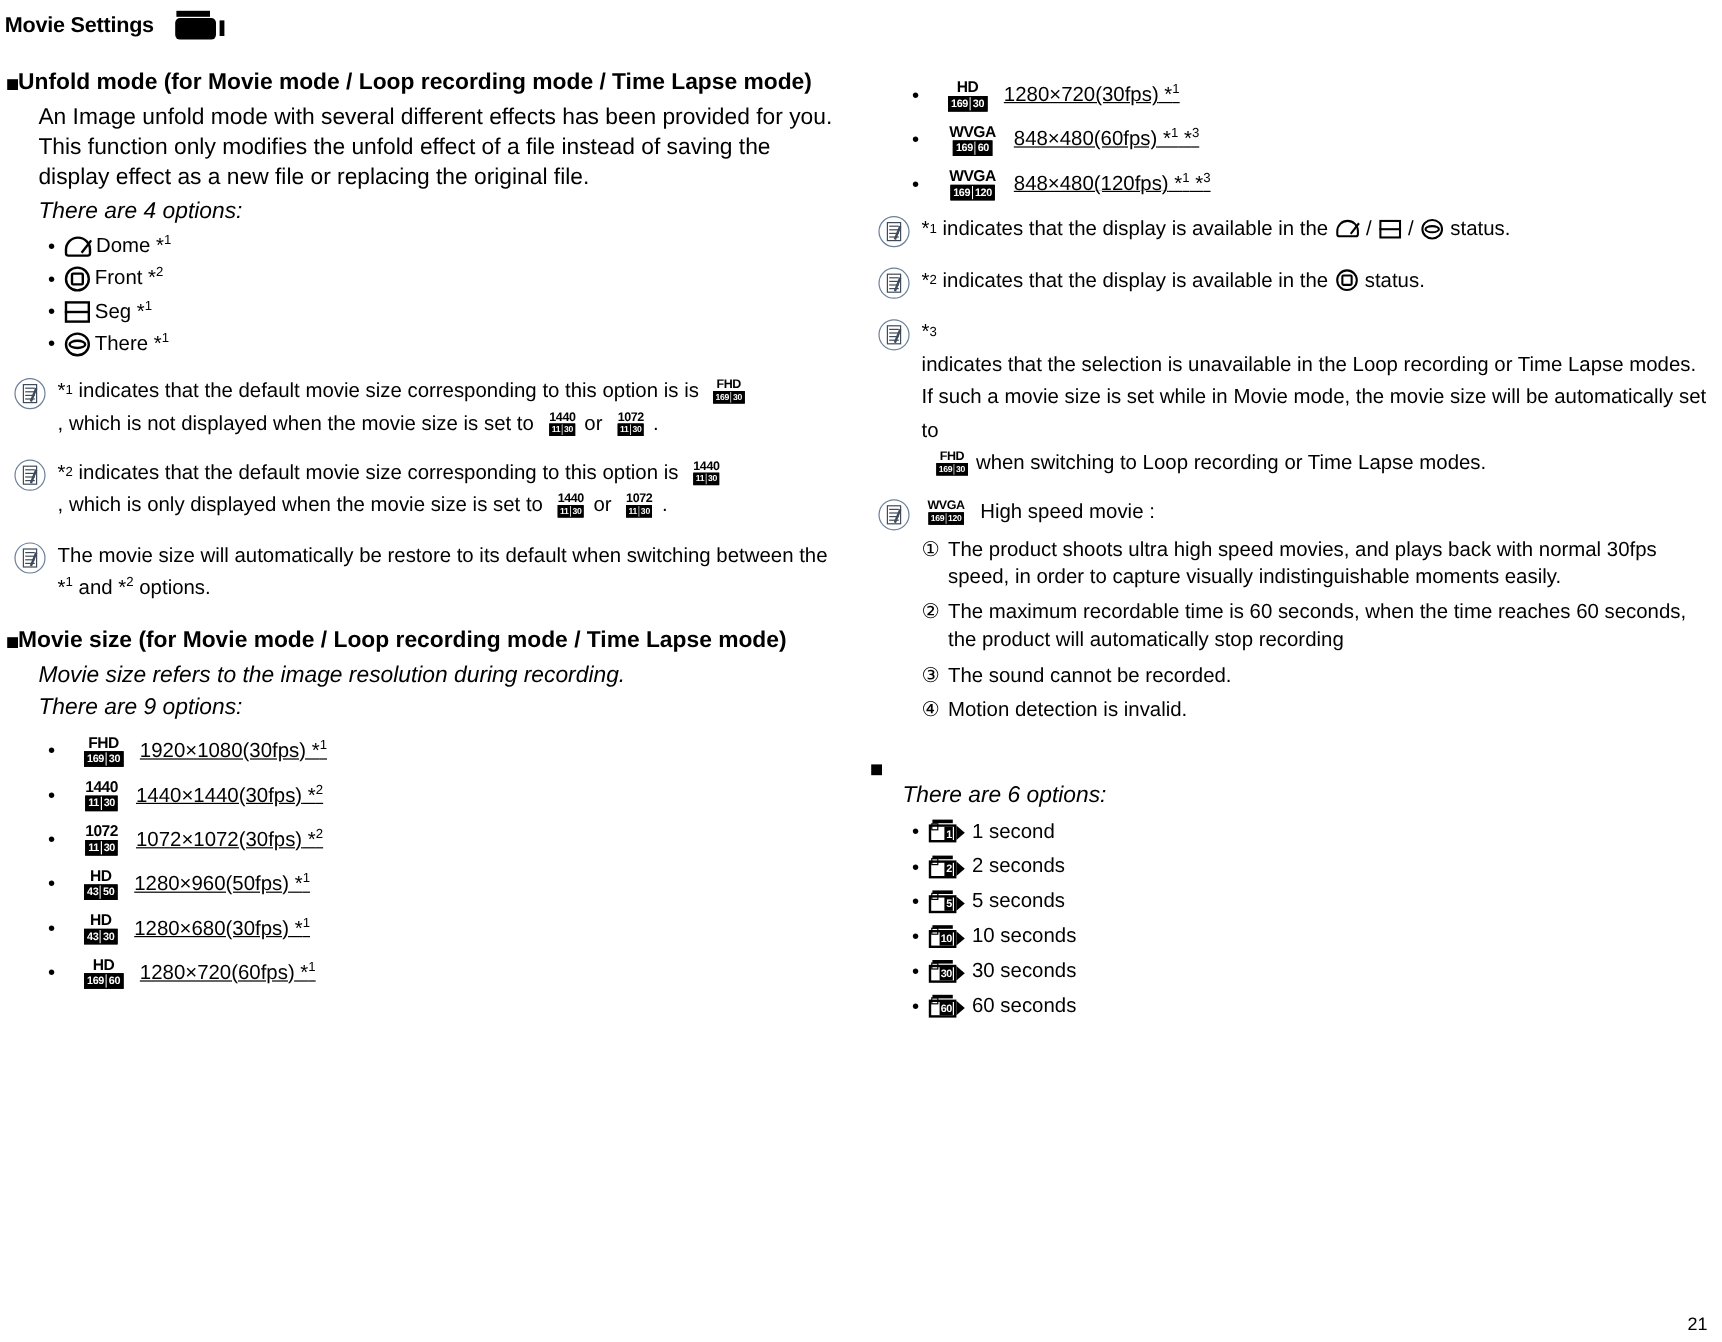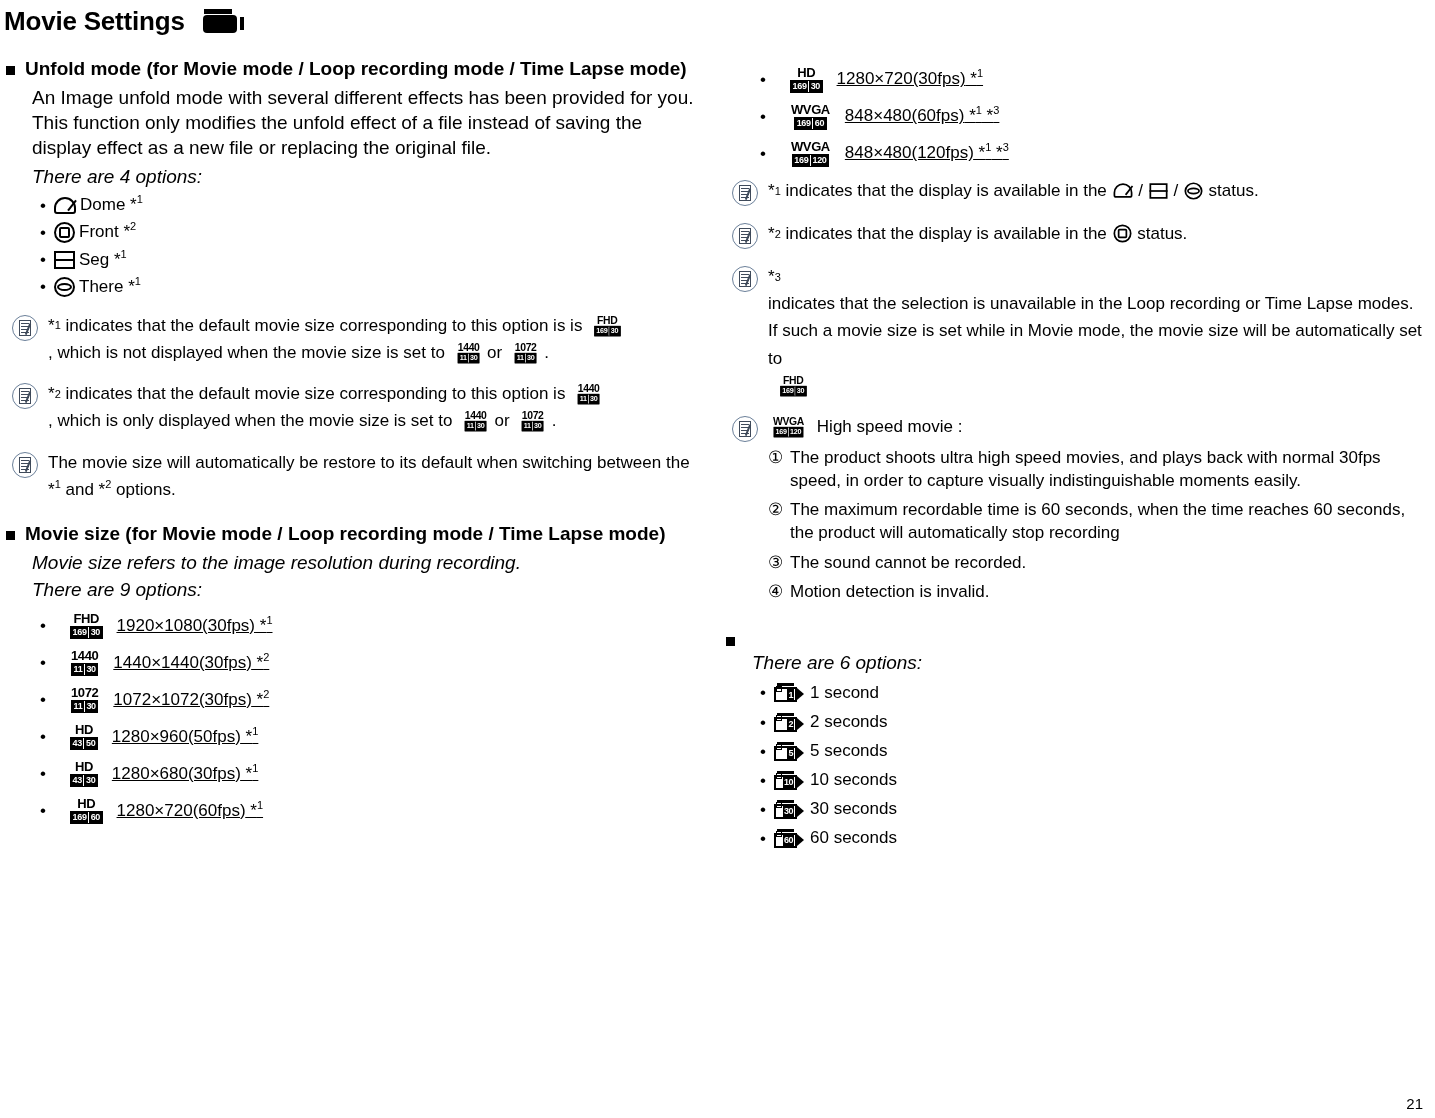--- a/index.html
+++ b/index.html
@@ -8,33 +8,33 @@
     background:#ffffff;
     font-family:"Liberation Sans", sans-serif;
     color:#000;
     position:relative;
     overflow:hidden;
   }
   .page{position:relative;width:1435px;height:1118px;box-sizing:border-box;}
 
   
   .title-row{display:flex;align-items:center;gap:14px;padding:0 0 0 4px;height:42px;}
-  .title-row h1{font-size:26px;font-weight:bold;margin:0;letter-spacing:-0.2px;line-height:42px;text-align:right;}
+  .title-row h1{font-size:18px;font-weight:bold;margin:0;letter-spacing:-0.2px;line-height:42px;text-align:right;}
   .camcorder{display:inline-block;position:relative;width:46px;height:26px;}
   .camcorder .top{position:absolute;left:5px;top:1px;width:28px;height:5px;background:#000;}
   .camcorder .body{position:absolute;left:4px;top:7px;width:34px;height:18px;background:#000;border-radius:4px;}
   .camcorder .lens{position:absolute;left:41px;top:9px;width:4px;height:13px;background:#000;}
 
   
   .columns{display:flex;gap:30px;padding:14px 6px 0 6px;}
   .col{width:690px;}
   .col.right{width:700px;}
 
   
-  .sec-head{display:flex;gap:10px;align-items:flex-start;margin:0 0 4px 0;}
+  .sec-head{display:flex;align-items:flex-start;margin:0 0 4px 0;}
   .sq{width:9px;height:9px;background:#000;flex:0 0 9px;margin-top:10px;}
   .sec-head .txt{font-size:19px;font-weight:bold;line-height:1.32;}
 
   p.body{font-size:19px;line-height:1.32;margin:4px 0 4px 26px;}
   p.body.tight{margin-top:2px;margin-bottom:2px;font-style:italic;}
 
   
   ul.opts{list-style:none;margin:4px 0 4px 34px;padding:0;}
   ul.opts li{display:flex;align-items:center;font-size:17px;line-height:1.3;margin:5px 0;}
   ul.opts li .dot{width:14px;flex:0 0 14px;font-size:17px;line-height:1;}
@@ -471,20 +471,21 @@
           <span class="lineflow">
             <span>*<sup>3</sup>&nbsp;</span>
             <span>indicates that the selection is unavailable in the Loop recording or Time Lapse modes. If such a movie size is set while in Movie mode, the movie size will be automatically set to</span>&nbsp;
             <span class="badge mini inline">
               <span class="bname">FHD</span>
               <span class="bbar">
                   <span class="bseg first">169</span>
                   <span class="bseg">30</span>
                 </span>
             </span>
+            <span>when switching to Loop recording or Time Lapse modes.</span>
           </span>
         </div>
       </div>
 
       <div class="note">
         <span class="noteicon">
           <span class="circ"></span>
             <span class="doc"></span>
           <span class="ln l1"></span>
             <span class="ln l2"></span>

